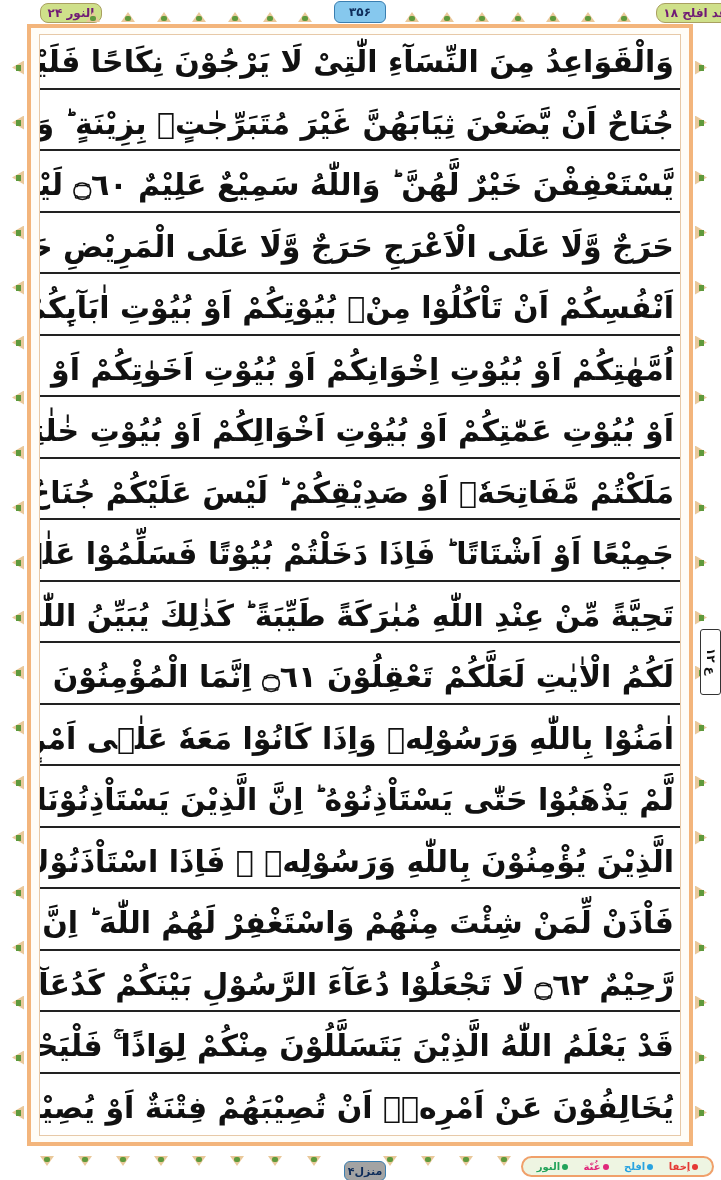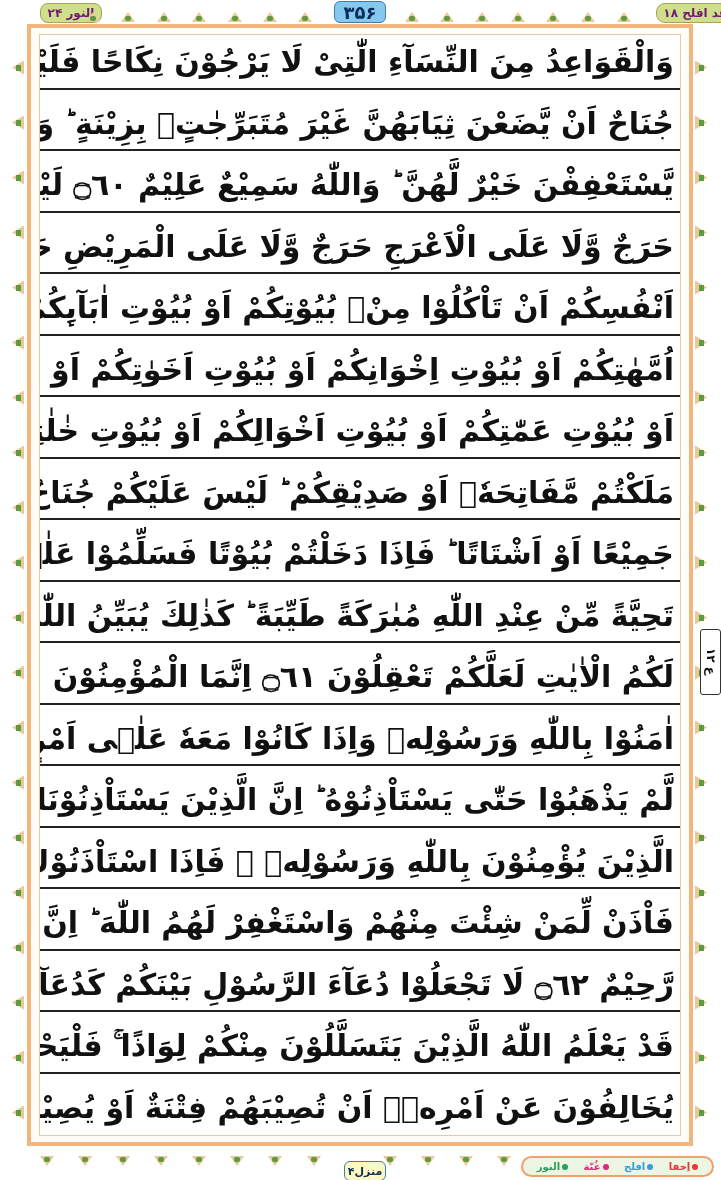--- a/index.html
+++ b/index.html
@@ -9,26 +9,26 @@
   }
   .top-bar { position:absolute; left:0; top:0; width:721px; height:24px; }
   .bottom-bar { position:absolute; left:0; top:1156px; width:721px; height:24px; }
   .pill {
     position:absolute; height:18px; border-radius:8px; border:1.5px solid #a9a060;
     background:#cfe08a; font-size:12px; font-weight:bold; color:#701a75;
     display:flex; align-items:center; justify-content:center; direction:rtl;margin-left:20px;
   }
   .page-num {
     position:absolute; left:334px; top:1px; width:50px; height:20px; border-radius:6px;
-    background:#86c8ee; border:1.5px solid #3a7eb0; font-weight:bold; font-size:18px;
+    background:#86c8ee; border:1.5px solid #3a7eb0; font-weight:bold; font-size:12px;
     color:#0d2c5a; display:flex; align-items:center; justify-content:center;
   }
   .manzil {
     position:absolute; left:344px; top:5px; width:40px; height:18px; border-radius:6px;
-    background:#fef9c3; border:1.5px solid #3a7eb0; font-size:11px; font-weight:bold;
+    background:#a3a3a3; border:1.5px solid #3a7eb0; font-size:11px; font-weight:bold;
     display:flex; align-items:center; justify-content:center; direction:rtl; color:#0d2c5a;
   }
   .deco-row { position:absolute; left:70px; right:70px; display:flex; justify-content:space-between; }
   .deco { width:14px; height:10px; position:relative; }
   .deco::before {
     content:""; position:absolute; left:0; top:0; width:0; height:0;
     border-left:7px solid transparent; border-right:7px solid transparent;
     border-bottom:10px solid #e9c89a;
   }
   .deco::after {

